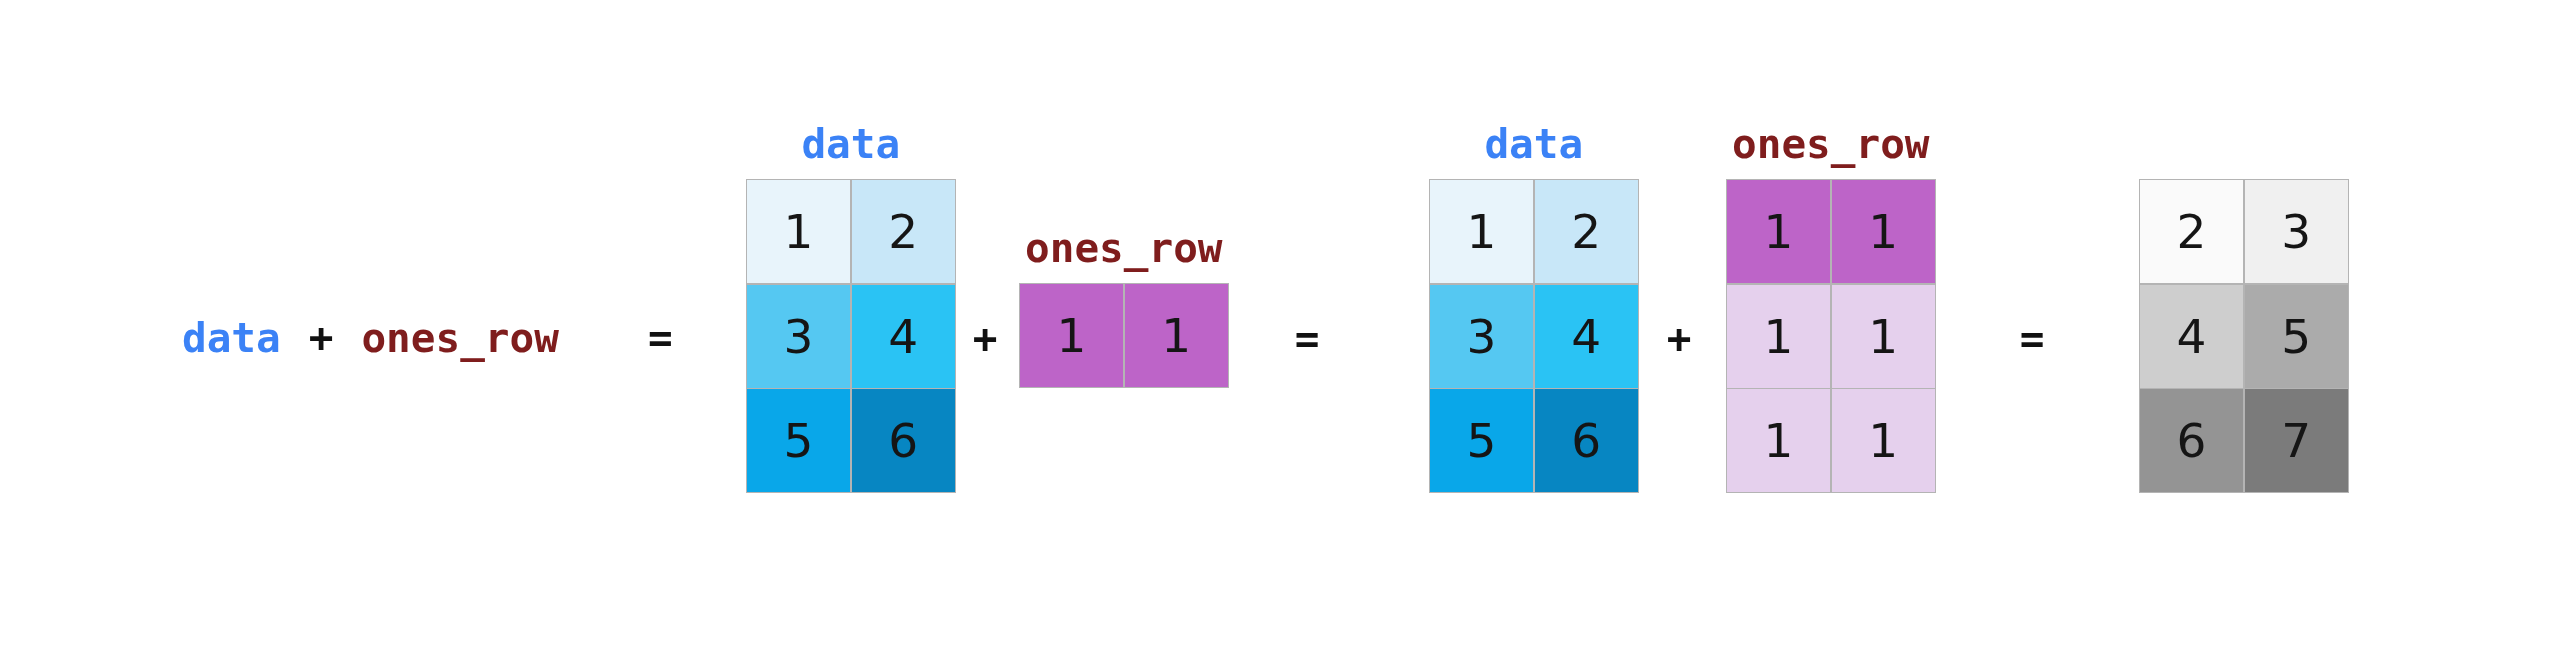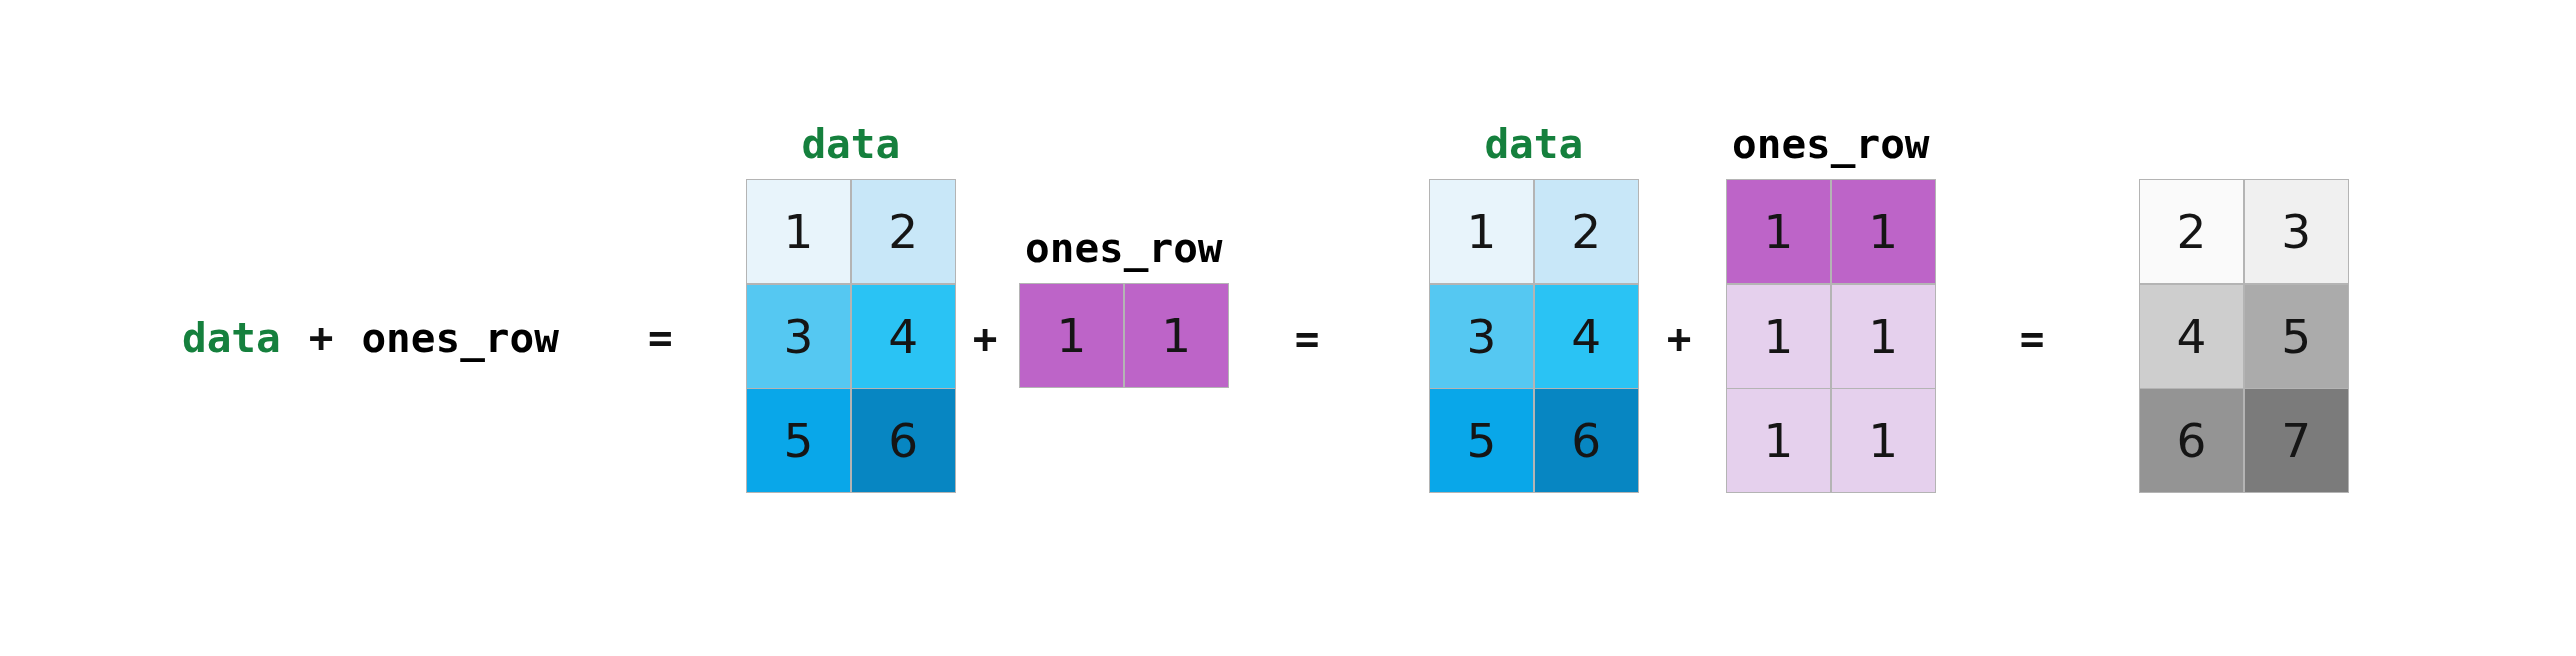--- a/index.html
+++ b/index.html
@@ -8,22 +8,22 @@
     font-family:"DejaVu Sans",sans-serif;
   }
   
   .eq{
     position:absolute;left:182px;top:313px;height:50px;
     display:flex;align-items:center;gap:28px;
     font-family:"DejaVu Sans Mono",monospace;font-weight:bold;font-size:41px;color:#111111;
     white-space:pre;
   }
   .eq .eqsign{margin-left:61px;}
-  .blue{color:#15803d;}
-  .purple{color:#000000;}
+  .blue{color:#3b82f6;}
+  .purple{color:#7f1d1d;}
   
   .block{position:absolute;display:flex;flex-direction:column;align-items:center;}
   .mtitle{
     font-family:"DejaVu Sans Mono",monospace;font-weight:bold;font-size:41px;
     line-height:41px;margin-bottom:14px;white-space:pre;
   }
   .matrix{
     display:grid;grid-template-columns:repeat(2,103px);
     gap:1.6px;background:#b4b4b4;border:1.6px solid #b4b4b4;
   }

